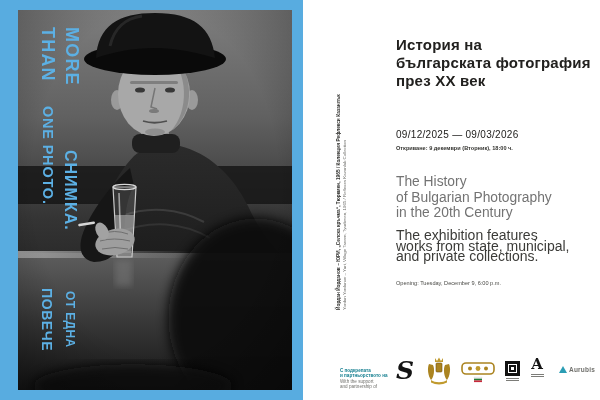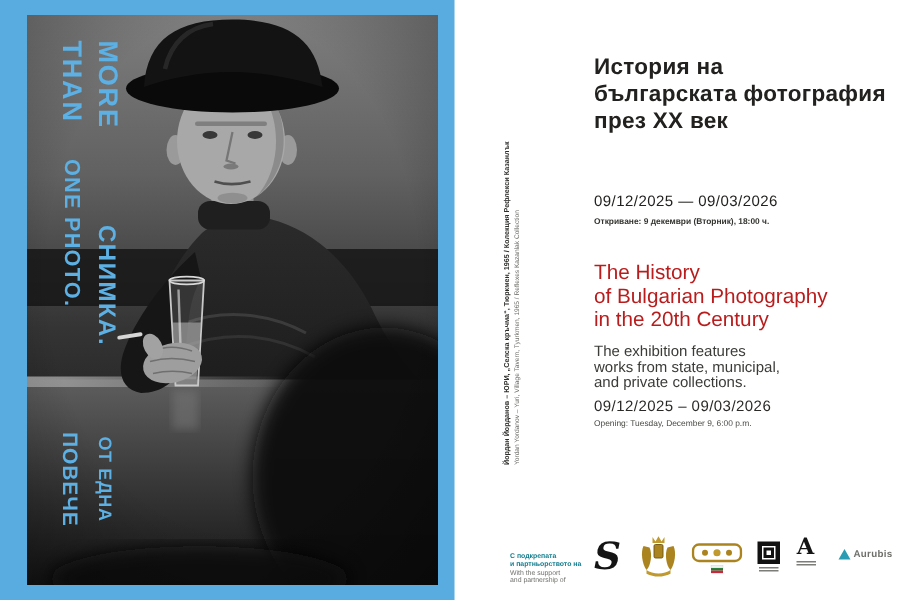--- a/index.html
+++ b/index.html
@@ -17,22 +17,22 @@
   .w-snimka  {left:44px;top:140px;font-size:16px;letter-spacing:1px;}
   .w-poveche {left:22px;top:278px;font-size:14px;letter-spacing:.6px;}
   .w-otedna  {left:46px;top:281px;font-size:12px;letter-spacing:.4px;}
   
   .right{position:absolute;left:316px;top:0;width:297px;height:400px;background:#fff;}
   .block{position:absolute;left:80px;white-space:pre-line;color:#22211f;}
   .bg-title{top:36px;font-size:15px;line-height:18px;font-weight:700;letter-spacing:.2px;}
   .bg-sub  {top:93px;font-size:8.8px;line-height:10.5px;font-weight:700;color:#137e8f;}
   .bg-dates{top:129px;font-size:10px;font-weight:400;letter-spacing:.3px;}
   .bg-open {top:145px;font-size:5.6px;font-weight:700;color:#33332f;}
-  .en-title{top:174px;font-size:13.8px;line-height:15.5px;font-weight:400;color:#b91c1c;}
-  .en-sub  {top:230px;font-size:10px;line-height:10.5px;font-weight:400;color:#3b3b38;}
+  .en-title{top:174px;font-size:13.8px;line-height:15.5px;font-weight:400;color:#737373;}
+  .en-sub  {top:230px;font-size:14px;line-height:10.5px;font-weight:400;color:#3b3b38;}
   .en-dates{top:266px;font-size:10px;font-weight:400;letter-spacing:.3px;color:#2a2927;}
   .en-open {top:280px;font-size:5.6px;color:#4a4a46;}
   
   .credit{position:absolute;left:20px;top:95px;width:14px;height:215px;}
   .credit-inner{width:215px;height:14px;transform:rotate(-90deg) translateX(-215px);
                 transform-origin:top left;line-height:6.2px;white-space:nowrap;}
   .credit-bg{font-size:4.8px;font-weight:700;color:#2d2d2a;}
   .credit-en{font-size:4.4px;color:#6d6d69;}
   
   .support{position:absolute;left:24px;top:362px;white-space:pre-line;
@@ -169,21 +169,20 @@
 през XX век</div>
     <div class="block bg-dates">09/12/2025 — 09/03/2026</div>
     <div class="block bg-open">Откриване: 9 декември (Вторник), 18:00 ч.</div>
 
     <div class="block en-title">The History
 of Bulgarian Photography
 in the 20th Century</div>
     <div class="block en-sub">The exhibition features
 works from state, municipal,
 and private collections.</div>
-    <div class="block en-dates">09/12/2025 – 09/03/2026</div>
     <div class="block en-open">Opening: Tuesday, December 9, 6:00 p.m.</div>
 
     <div class="support">
       <span class="bg">С подкрепата
 и партньорството на</span>
       <span class="en">With the support
 and partnership of</span>
     </div>
 
     <div class="logo logo-s">S</div>

